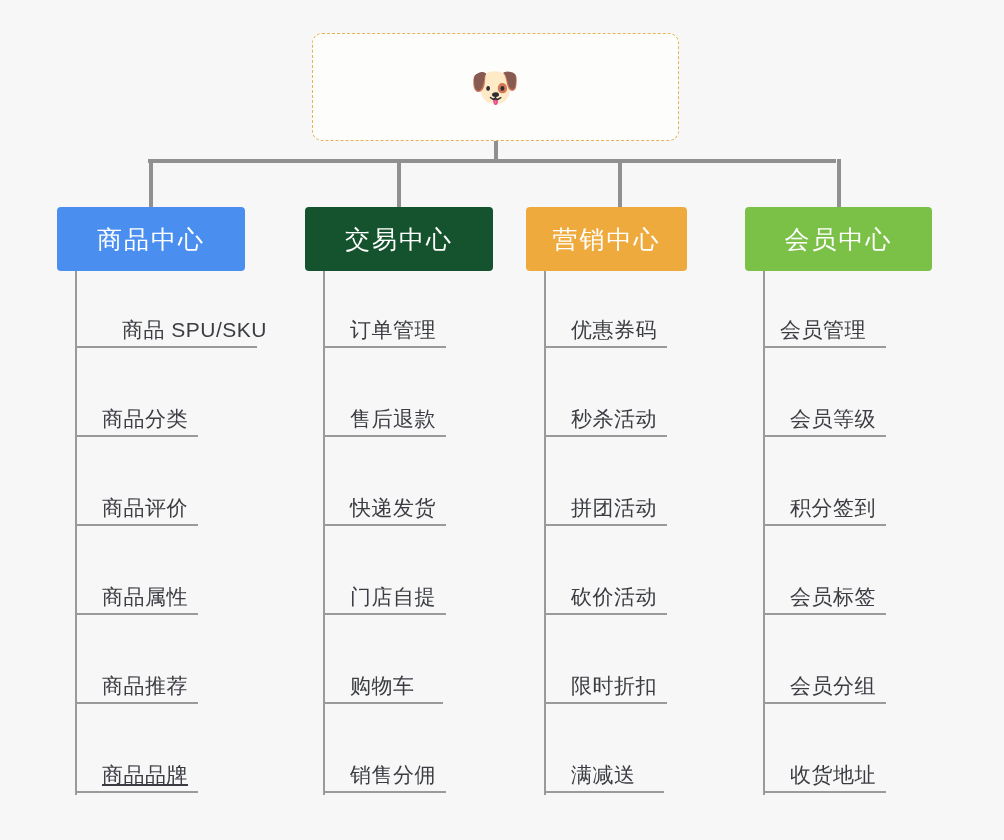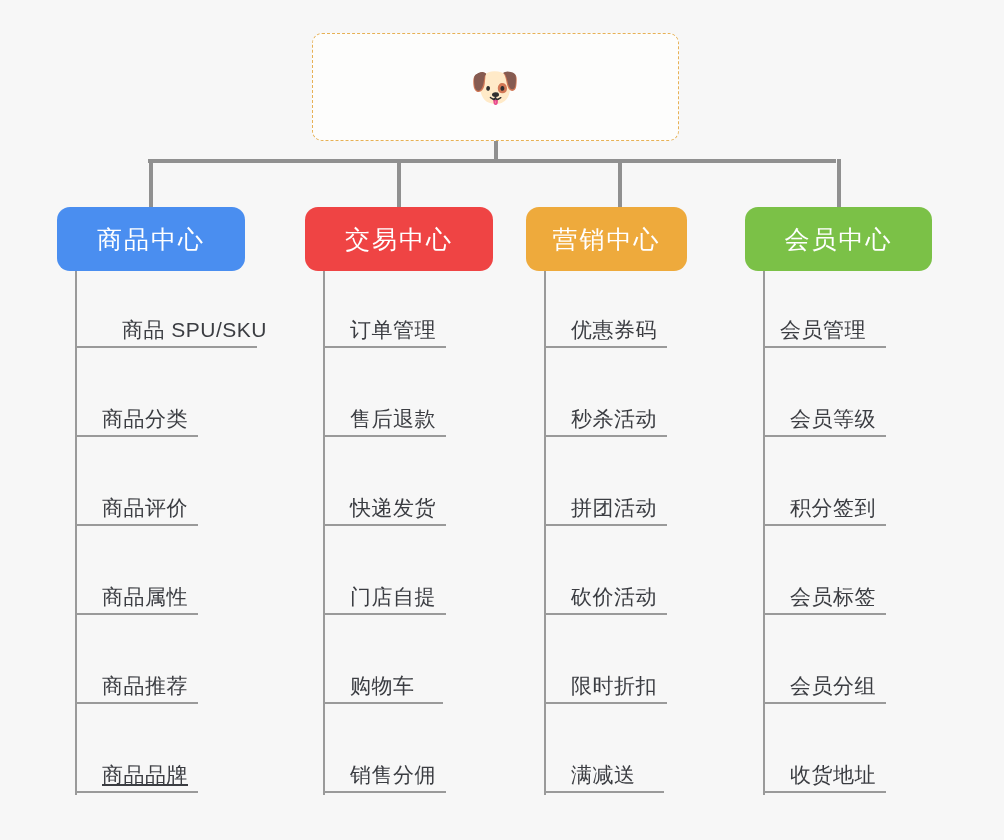--- a/index.html
+++ b/index.html
@@ -68,21 +68,21 @@
     top: 159px;
     width: 4px;
     height: 48px;
   }
 
   
   .col-head {
     position: absolute;
     top: 207px;
     height: 64px;
-    border-radius: 13px;
+    border-radius: 4px;
     display: flex;
     align-items: center;
     justify-content: center;
     color: #ffffff;
     font-size: 25px;
     letter-spacing: 2px;
     white-space: nowrap;
   }
 
   
@@ -149,21 +149,21 @@
       </div>
       <div class="leaf" style="left: 75px; top: 704px;">
         <span class="leaf-label" style="left: 27px;">商品推荐</span>
         <div class="leaf-rule" style="width: 123px;"></div>
       </div>
       <div class="leaf" style="left: 75px; top: 793px;">
         <span class="leaf-label" style="left: 27px; text-decoration: underline;">商品品牌</span>
         <div class="leaf-rule" style="width: 123px;"></div>
       </div>
       <div class="conn conn-drop" style="left: 397px;"></div>
-      <div class="col-head" style="left: 305px; width: 188px; background: #ef4444;">
+      <div class="col-head" style="left: 305px; width: 188px; background: #14532d;">
         <span>交易中心</span>
       </div>
       <div class="col-rail" style="left: 323px; height: 524px;"></div>
       <div class="leaf" style="left: 323px; top: 348px;">
         <span class="leaf-label" style="left: 27px;">订单管理</span>
         <div class="leaf-rule" style="width: 123px;"></div>
       </div>
       <div class="leaf" style="left: 323px; top: 437px;">
         <span class="leaf-label" style="left: 27px;">售后退款</span>
         <div class="leaf-rule" style="width: 123px;"></div>

